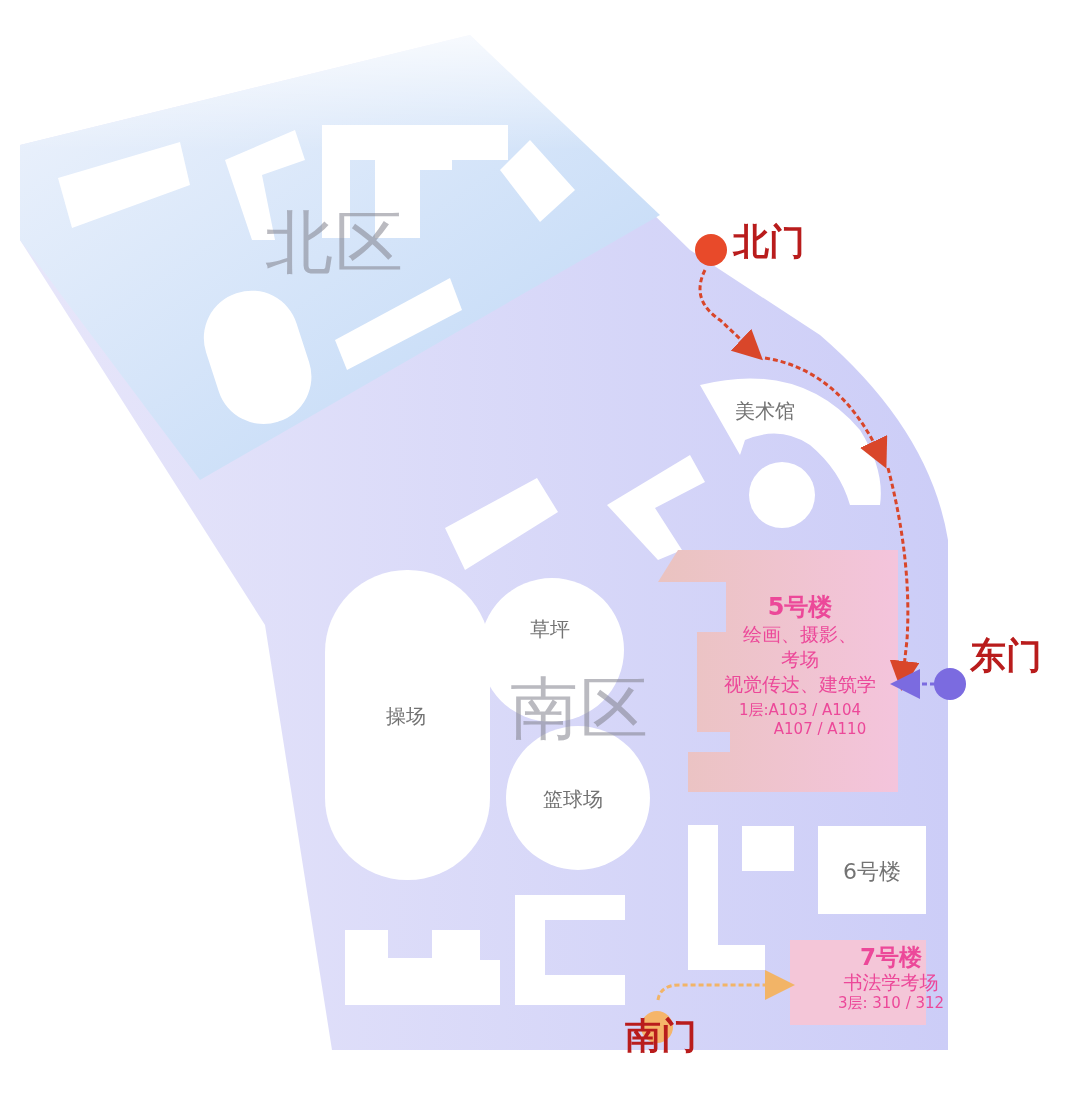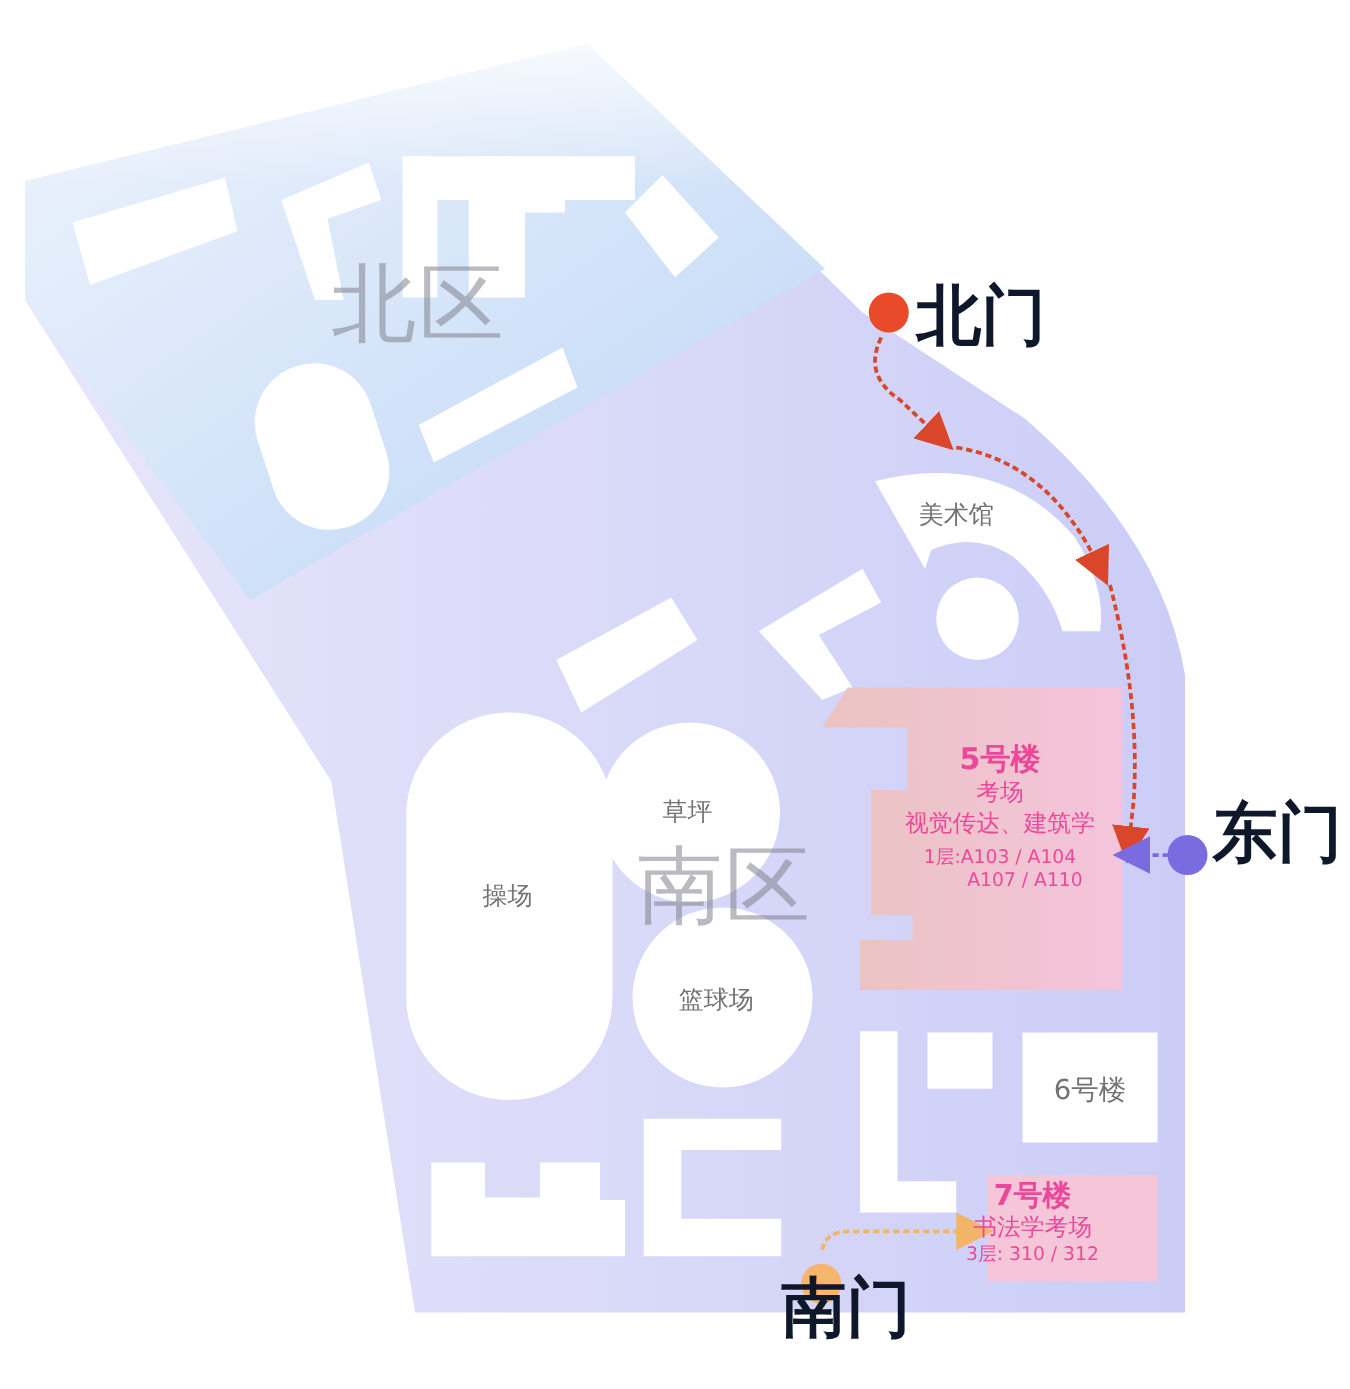--- a/index.html
+++ b/index.html
@@ -1,21 +1,21 @@
 <!DOCTYPE html>
 <html><head>
 <meta charset="utf-8">
 <style>
   html, body { margin: 0; padding: 0; background: #ffffff; }
   body { width: 1080px; height: 1111px; position: relative; overflow: hidden;
          font-family: "DejaVu Sans", "Liberation Sans", sans-serif; }
   #map { position: absolute; left: 0; top: 0; width: 1080px; height: 1111px; }
   .lbl { position: absolute; color: #737373; white-space: nowrap; }
   .zone { position: absolute; color: rgba(130,130,140,0.55); font-size: 68px; letter-spacing: 2px; }
-  .gate { position: absolute; font-size: 52px; font-weight: bold; color: #0f172a; }
+  .gate { position: absolute; font-size: 36px; font-weight: bold; color: #b91c1c; }
   .dot { position: absolute; border-radius: 50%; }
   .card { position: absolute; text-align: center; color: #ec4899; }
   .card .title { font-size: 24px; font-weight: bold; line-height: 30px; }
   .card .sub { font-size: 19px; line-height: 25px; }
   .card .rooms { font-size: 15px; line-height: 19px; }
 </style>
 </head>
 <body>
 
 <svg id="map" viewBox="0 0 1080 1111" xmlns="http://www.w3.org/2000/svg">
@@ -86,34 +86,35 @@
   <path d="M765,358 Q840,370 880,455" fill="none" stroke="#d9462a" stroke-width="3" stroke-dasharray="5,3" marker-end="url(#arrRed)"></path>
   <path d="M888,468 Q912,560 907,640 L903,676" fill="none" stroke="#d9462a" stroke-width="3" stroke-dasharray="5,3" marker-end="url(#arrRed)"></path>
   <path d="M935,684 L905,684" fill="none" stroke="#7b6be0" stroke-width="3" stroke-dasharray="5,3" marker-end="url(#arrBlue)"></path>
   <path d="M658,1000 Q660,985 680,985 L780,985" fill="none" stroke="#f2b467" stroke-width="3" stroke-dasharray="5,3" marker-end="url(#arrOrange)"></path>
 </svg>
 
 <div class="zone" style="left:265px;top:198px;">北区</div>
 <div class="zone" style="left:510px;top:664px;">南区</div>
 
 <div class="lbl" style="left:735px;top:398px;font-size:20px;">美术馆</div>
-<div class="lbl" style="left:530px;top:636px;font-size:20px;">草坪</div>
+<div class="lbl" style="left:530px;top:616px;font-size:20px;">草坪</div>
 <div class="lbl" style="left:386px;top:703px;font-size:20px;">操场</div>
 <div class="lbl" style="left:543px;top:786px;font-size:20px;">篮球场</div>
 <div class="lbl" style="left:843px;top:857px;font-size:22px;">6号楼</div>
 
 <div class="card" style="left:700px;top:592px;width:200px;">
   <div class="title">5号楼</div>
+  <div class="sub">绘画、摄影、</div>
   <div class="sub">考场</div>
   <div class="sub">视觉传达、建筑学</div>
   <div class="rooms" style="margin-top:4px;">1层:A103 / A104</div>
   <div class="rooms" style="padding-left:40px;">A107 / A110</div>
 </div>
 
-<div class="card" style="left:760px;top:944px;width:132px;">
+<div class="card" style="left:825px;top:944px;width:132px;">
   <div class="title" style="font-size:23px;line-height:26px;">7号楼</div>
   <div class="sub" style="font-size:19px;line-height:24px;">书法学考场</div>
   <div class="rooms">3层: 310 / 312</div>
 </div>
 
 <div class="dot" style="left:695px;top:234px;width:32px;height:32px;background:#e84a2a;"></div>
 <div class="gate" style="left:733px;top:218px;">北门</div>
 
 <div class="dot" style="left:934px;top:668px;width:32px;height:32px;background:#7b6be0;"></div>
 <div class="gate" style="left:970px;top:616px;margin-top:16px;">东门</div>

